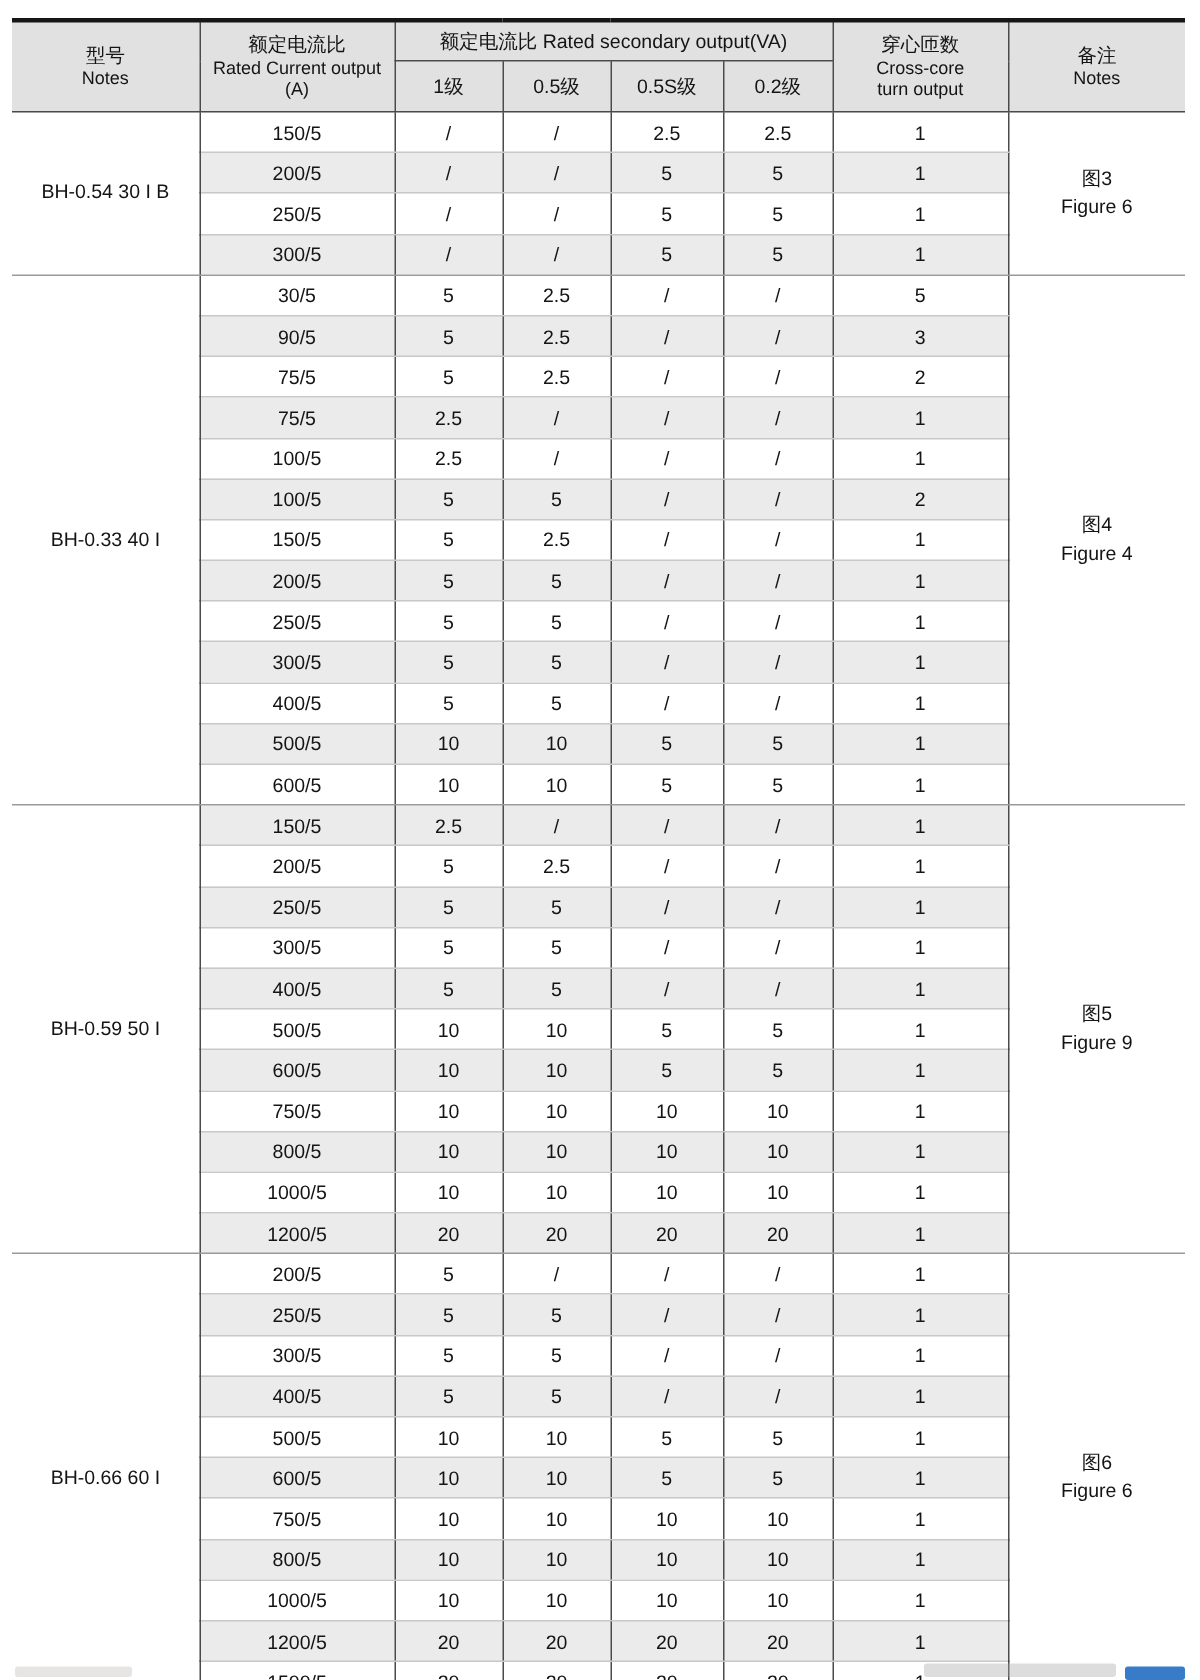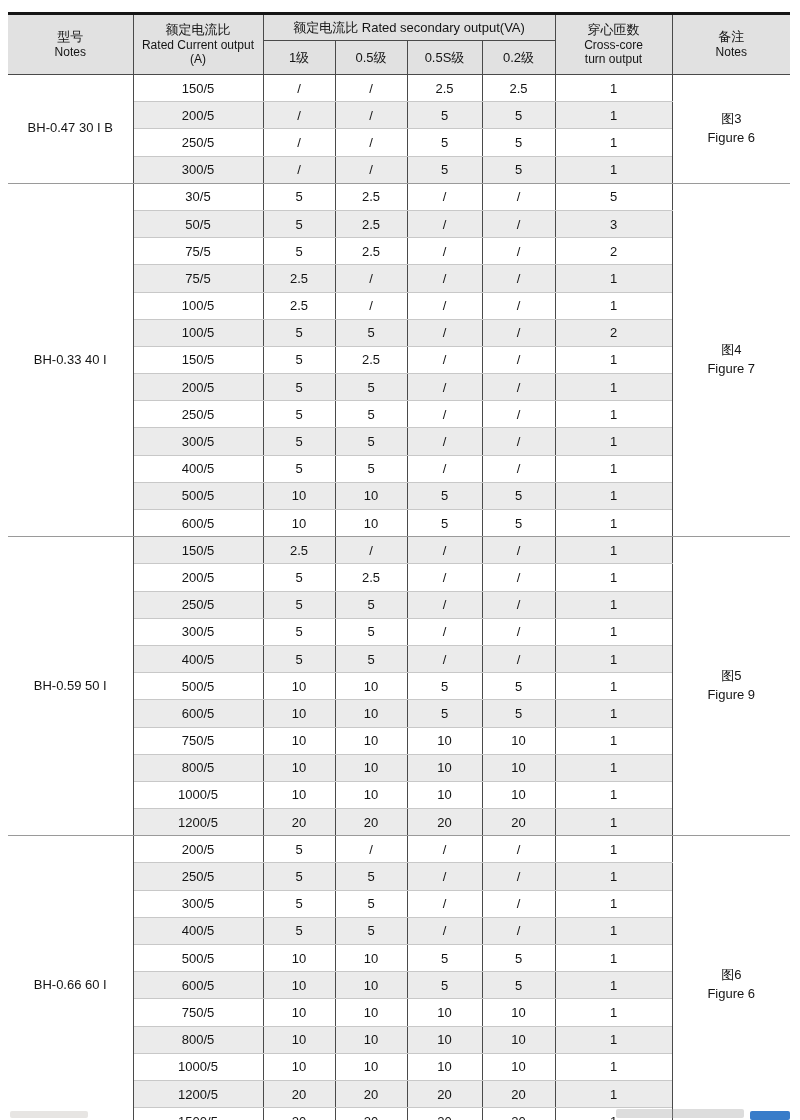--- a/index.html
+++ b/index.html
@@ -111,21 +111,21 @@
       </tr>
       <tr class="h2">
         <th>1级</th>
         <th>0.5级</th>
         <th>0.5S级</th>
         <th>0.2级</th>
       </tr>
     </thead>
   <tbody>
         <tr>
-          <td class="cell-type edge-left" rowspan="4">BH-0.47 30 I B</td>
+          <td class="cell-type edge-left" rowspan="4">BH-0.54 30 I B</td>
           <td class="group-first">150/5</td>
           <td class="group-first">/</td>
           <td class="group-first">/</td>
           <td class="group-first">2.5</td>
           <td class="group-first">2.5</td>
           <td class="group-first">1</td>
           <td class="cell-notes edge-right" rowspan="4">
             <div>图3</div>
             <div>Figure 6</div>
           </td>
@@ -159,25 +159,25 @@
         <tr>
           <td class="cell-type edge-left" rowspan="13">BH-0.33 40 I</td>
           <td class="group-first">30/5</td>
           <td class="group-first">5</td>
           <td class="group-first">2.5</td>
           <td class="group-first">/</td>
           <td class="group-first">/</td>
           <td class="group-first">5</td>
           <td class="cell-notes edge-right" rowspan="13">
             <div>图4</div>
-            <div>Figure 7</div>
+            <div>Figure 4</div>
           </td>
         </tr>
         <tr>
-          <td class="stripe">50/5</td>
+          <td class="stripe">90/5</td>
           <td class="stripe">5</td>
           <td class="stripe">2.5</td>
           <td class="stripe">/</td>
           <td class="stripe">/</td>
           <td class="stripe">3</td>
         </tr>
         <tr>
           <td class="">75/5</td>
           <td class="">5</td>
           <td class="">2.5</td>

